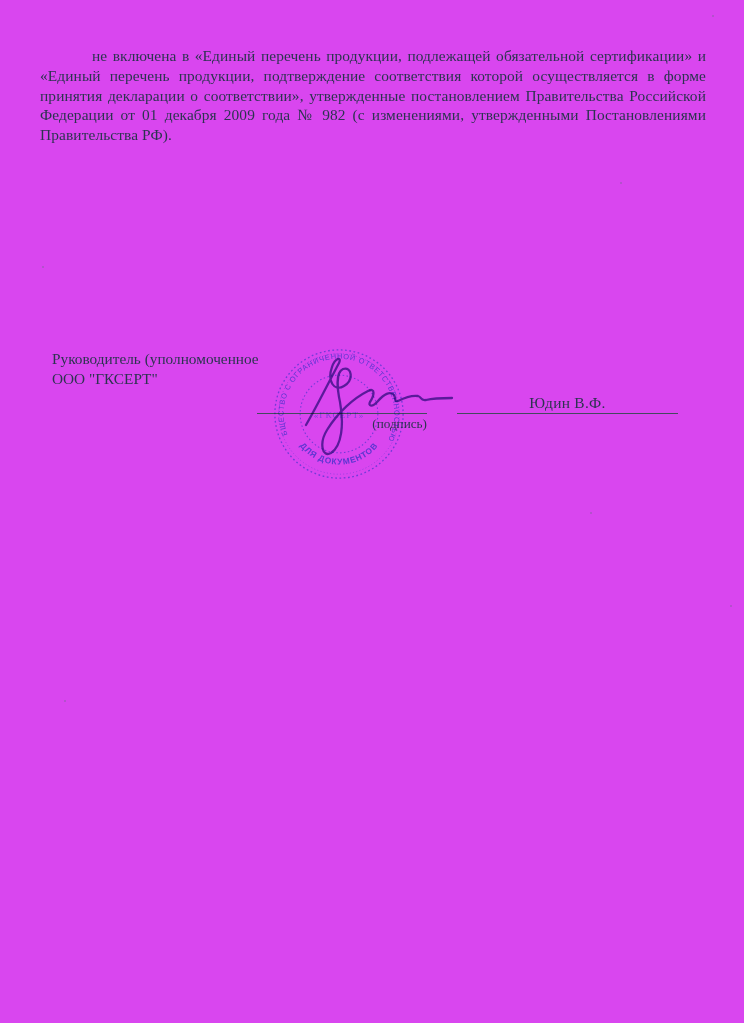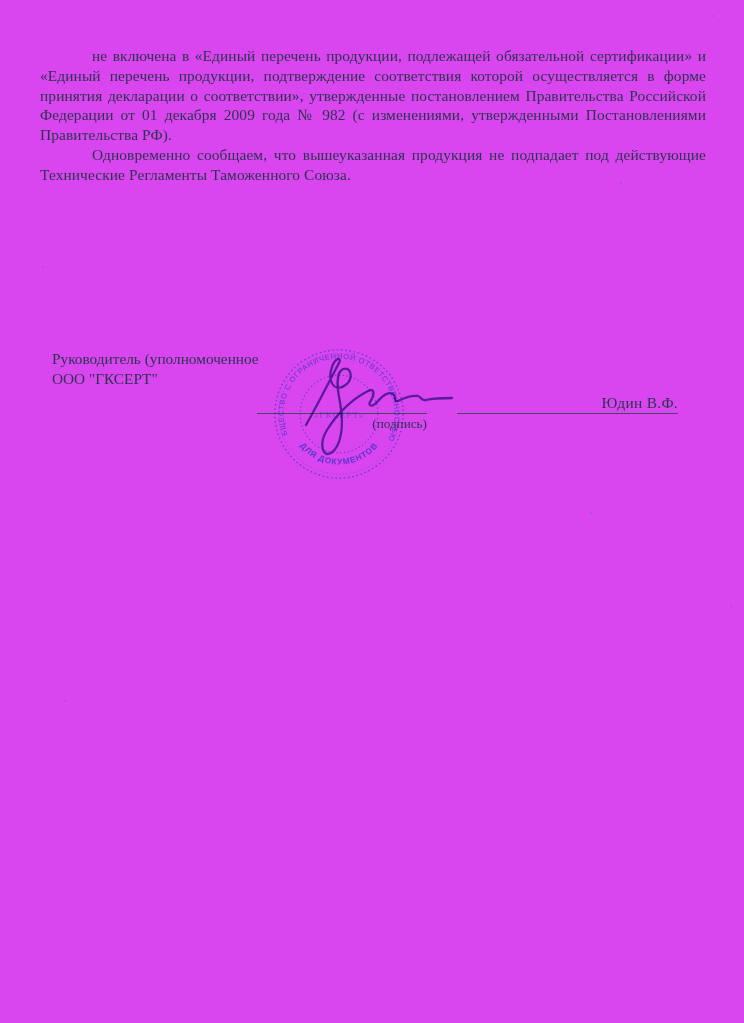--- a/index.html
+++ b/index.html
@@ -48,36 +48,35 @@
   .caption{
     position:absolute;top:416px;
     font-size:13.2px;color:#2c3450;
     text-align:right;
   }
   .caption.podpis{left:257px;width:170px;}
   .caption.fio{left:457px;width:221px;}
   .signer-name{
     position:absolute;left:457px;top:394px;width:221px;
     font-size:15.4px;color:#2c3450;
-    text-align:right;letter-spacing:0.3px;
+    text-align:center;letter-spacing:0.3px;
   }
   .speck{
     position:absolute;border-radius:50%;
     background:rgba(95,105,125,0.4);
   }
   .ring-text{letter-spacing:0.8px;font-family:"Liberation Sans","DejaVu Sans",sans-serif;}
 </style>
 </head>
 <body>
 
 <div class="page">
 
   <div class="letter-body">
     <p>не включена в «Единый перечень продукции, подлежащей обязательной сертификации» и «Единый перечень продукции, подтверждение соответствия которой осуществляется в форме принятия декларации о соответствии», утвержденные постановлением Правительства Российской Федерации от 01 декабря 2009 года № 982 (с изменениями, утвержденными Постановлениями Правительства РФ).</p>
-    <p>Одновременно сообщаем, что вышеуказанная продукция не подпадает под действующие Технические Регламенты Таможенного Союза.</p>
   </div>
 
   <div class="sig-area">
 
     <div class="signer-title">
       <div>Руководитель (уполномоченное</div>
       <div>ООО "ГКСЕРТ"</div>
     </div>
 
     <div class="sig-line left"></div>

